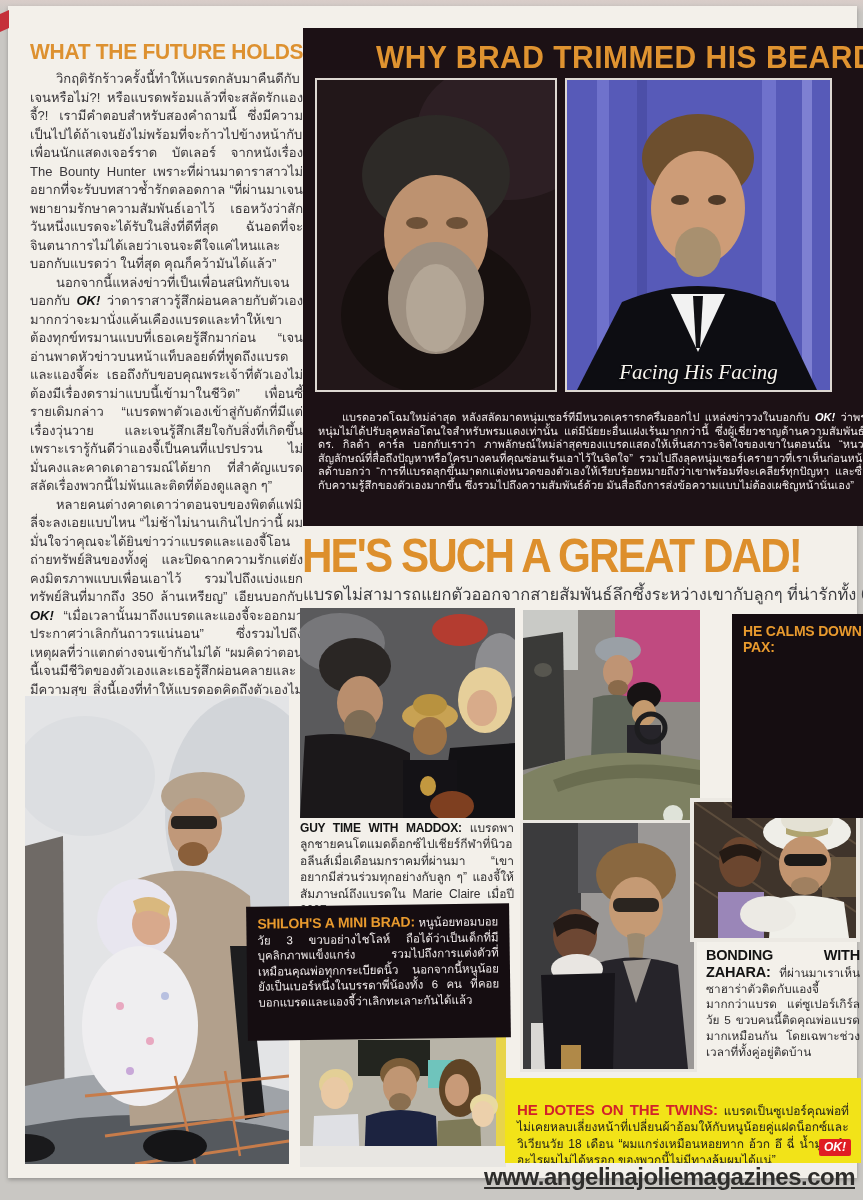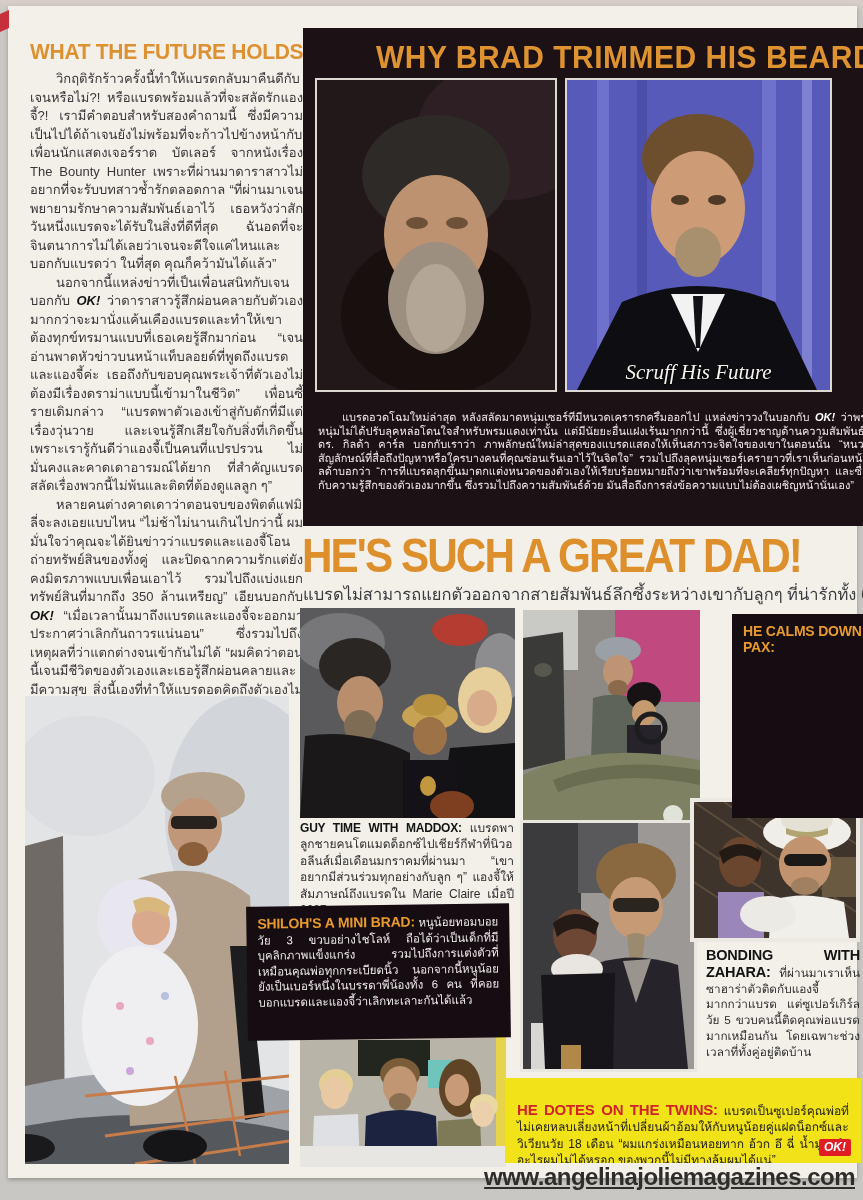--- a/index.html
+++ b/index.html
@@ -105,21 +105,21 @@
         <rect x="235" width="10" height="310" fill="#7e80d2"></rect>
       <ellipse cx="131" cy="78" rx="56" ry="44" fill="#6d4f2e"></ellipse>
       <ellipse cx="131" cy="128" rx="47" ry="57" fill="#cd9c77"></ellipse>
       <ellipse cx="113" cy="120" rx="9" ry="5" fill="#4f3a28"></ellipse>
       <ellipse cx="150" cy="120" rx="9" ry="5" fill="#4f3a28"></ellipse>
       <ellipse cx="131" cy="172" rx="23" ry="25" fill="#a8906f"></ellipse>
       <path d="M10,310 L55,222 Q131,190 208,222 L250,310 Z" fill="#0d0d12"></path>
       <path d="M104,214 L131,272 L158,214 Z" fill="#f2f2f2"></path>
       <path d="M126,216 L136,216 L133,268 L129,268 Z" fill="#101014"></path>
     </svg>
-    <div class="photo-caption">Scruff His Future</div>
+    <div class="photo-caption">Facing His Facing</div>
   </div>
 
   <p class="beard-body"><span>แบรดอวดโฉมใหม่ล่าสุด หลังสลัดมาดหนุ่มเซอร์ที่มีหนวดเครารกครึ้มออกไป แหล่งข่าววงในบอกกับ</span> <span class="okword">OK!</span> <span>ว่าพระเอกหนุ่มไม่ได้ปรับลุคหล่อโดนใจสำหรับพรมแดงเท่านั้น แต่มีนัยยะอื่นแฝงเร้นมากกว่านี้ ซึ่งผู้เชี่ยวชาญด้านความสัมพันธ์อย่างดร. กิลด้า คาร์ล บอกกับเราว่า ภาพลักษณ์ใหม่ล่าสุดของแบรดแสดงให้เห็นสภาวะจิตใจของเขาในตอนนั้น “หนวดเป็นสัญลักษณ์ที่สื่อถึงปัญหาหรือใครบางคนที่คุณซ่อนเร้นเอาไว้ในจิตใจ” รวมไปถึงลุคหนุ่มเซอร์เครายาวที่เราเห็นก่อนหน้านี้ กิลด้าบอกว่า “การที่แบรดลุกขึ้นมาตกแต่งหนวดของตัวเองให้เรียบร้อยหมายถึงว่าเขาพร้อมที่จะเคลียร์ทุกปัญหา และซื่อสัตย์กับความรู้สึกของตัวเองมากขึ้น ซึ่งรวมไปถึงความสัมพันธ์ด้วย มันสื่อถึงการส่งข้อความแบบไม่ต้องเผชิญหน้านั่นเอง”</span></p>
 </div>
 
 <h1 class="gd-heading">HE'S SUCH A GREAT DAD!</h1>
 <div class="gd-sub">แบรดไม่สามารถแยกตัวออกจากสายสัมพันธ์ลึกซึ้งระหว่างเขากับลูกๆ ที่น่ารักทั้ง 6 คนได้</div>
 
 <div class="photo" id="photo-maddox">
   <svg viewBox="0 0 215 210" preserveAspectRatio="none" aria-hidden="true">

